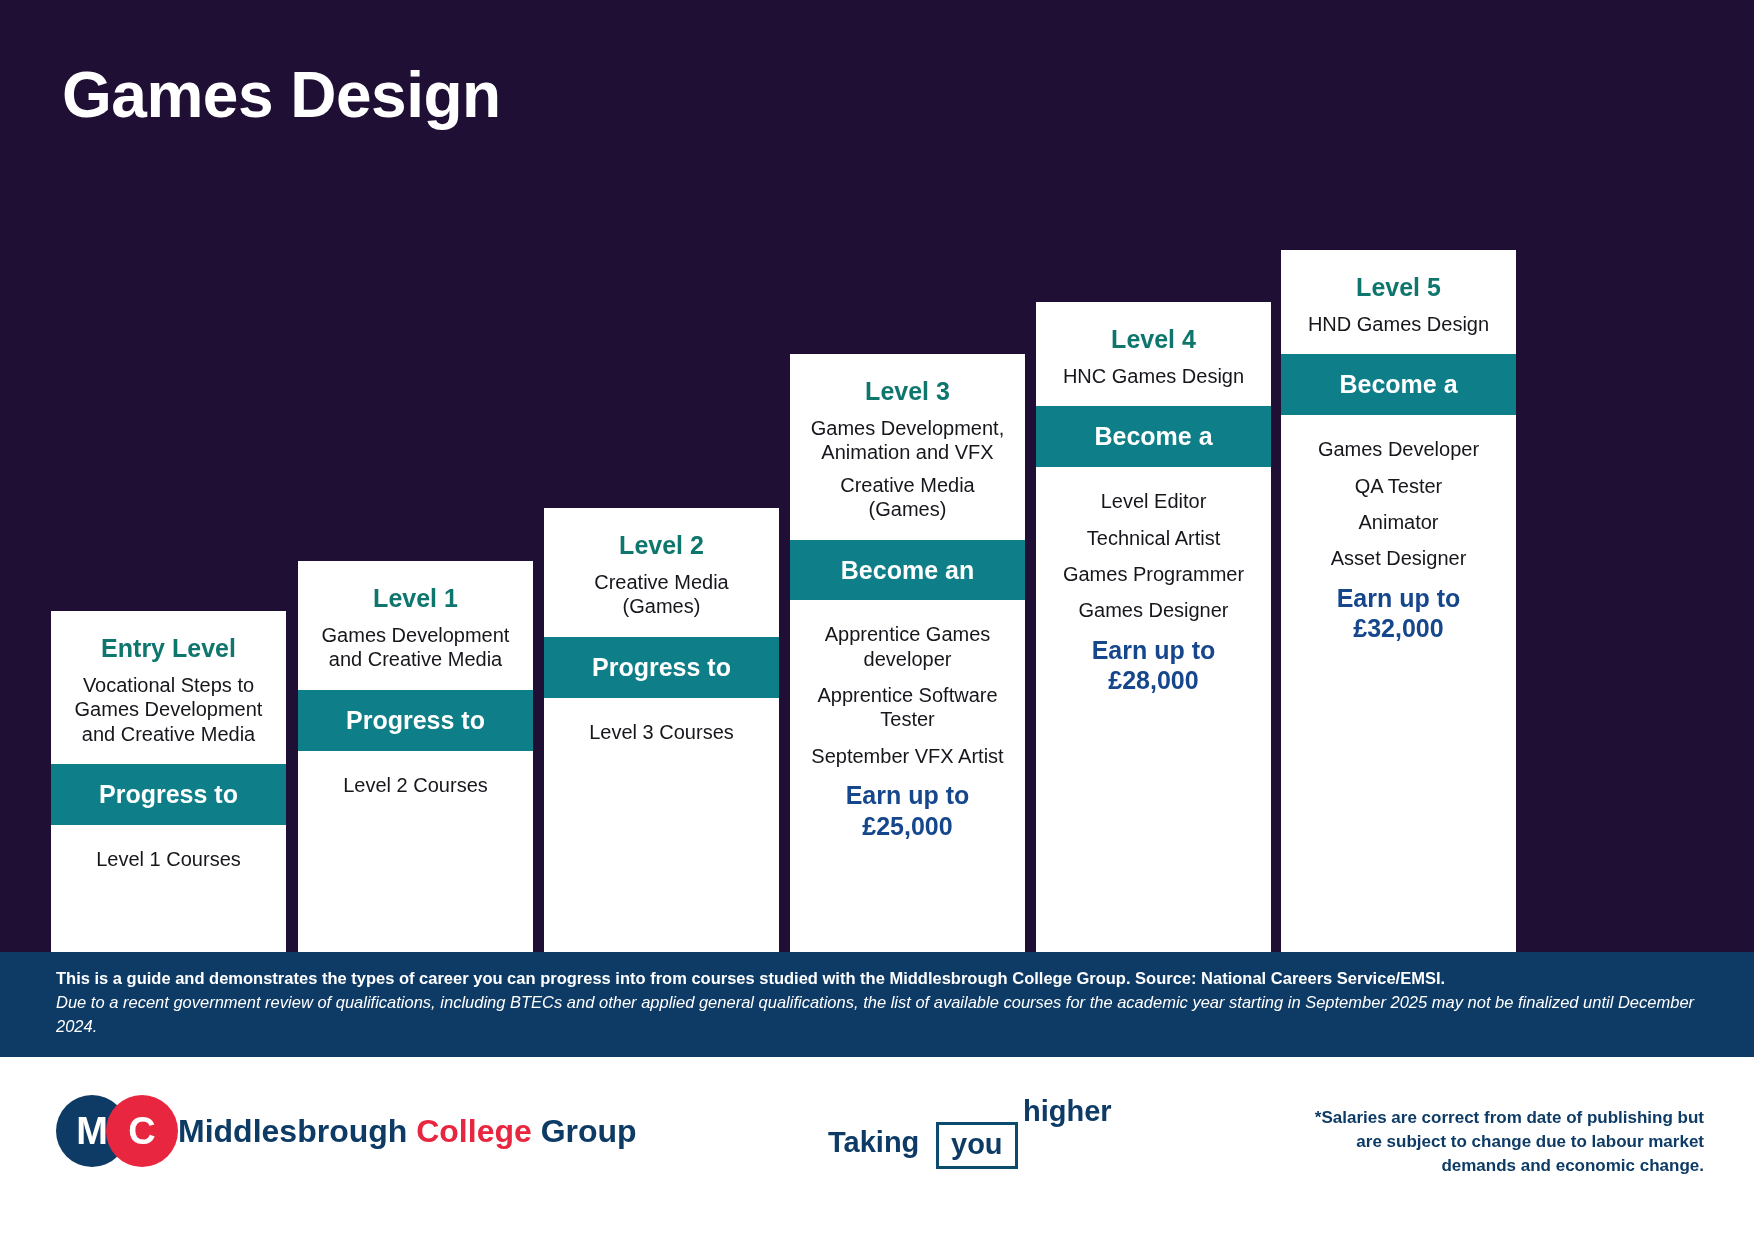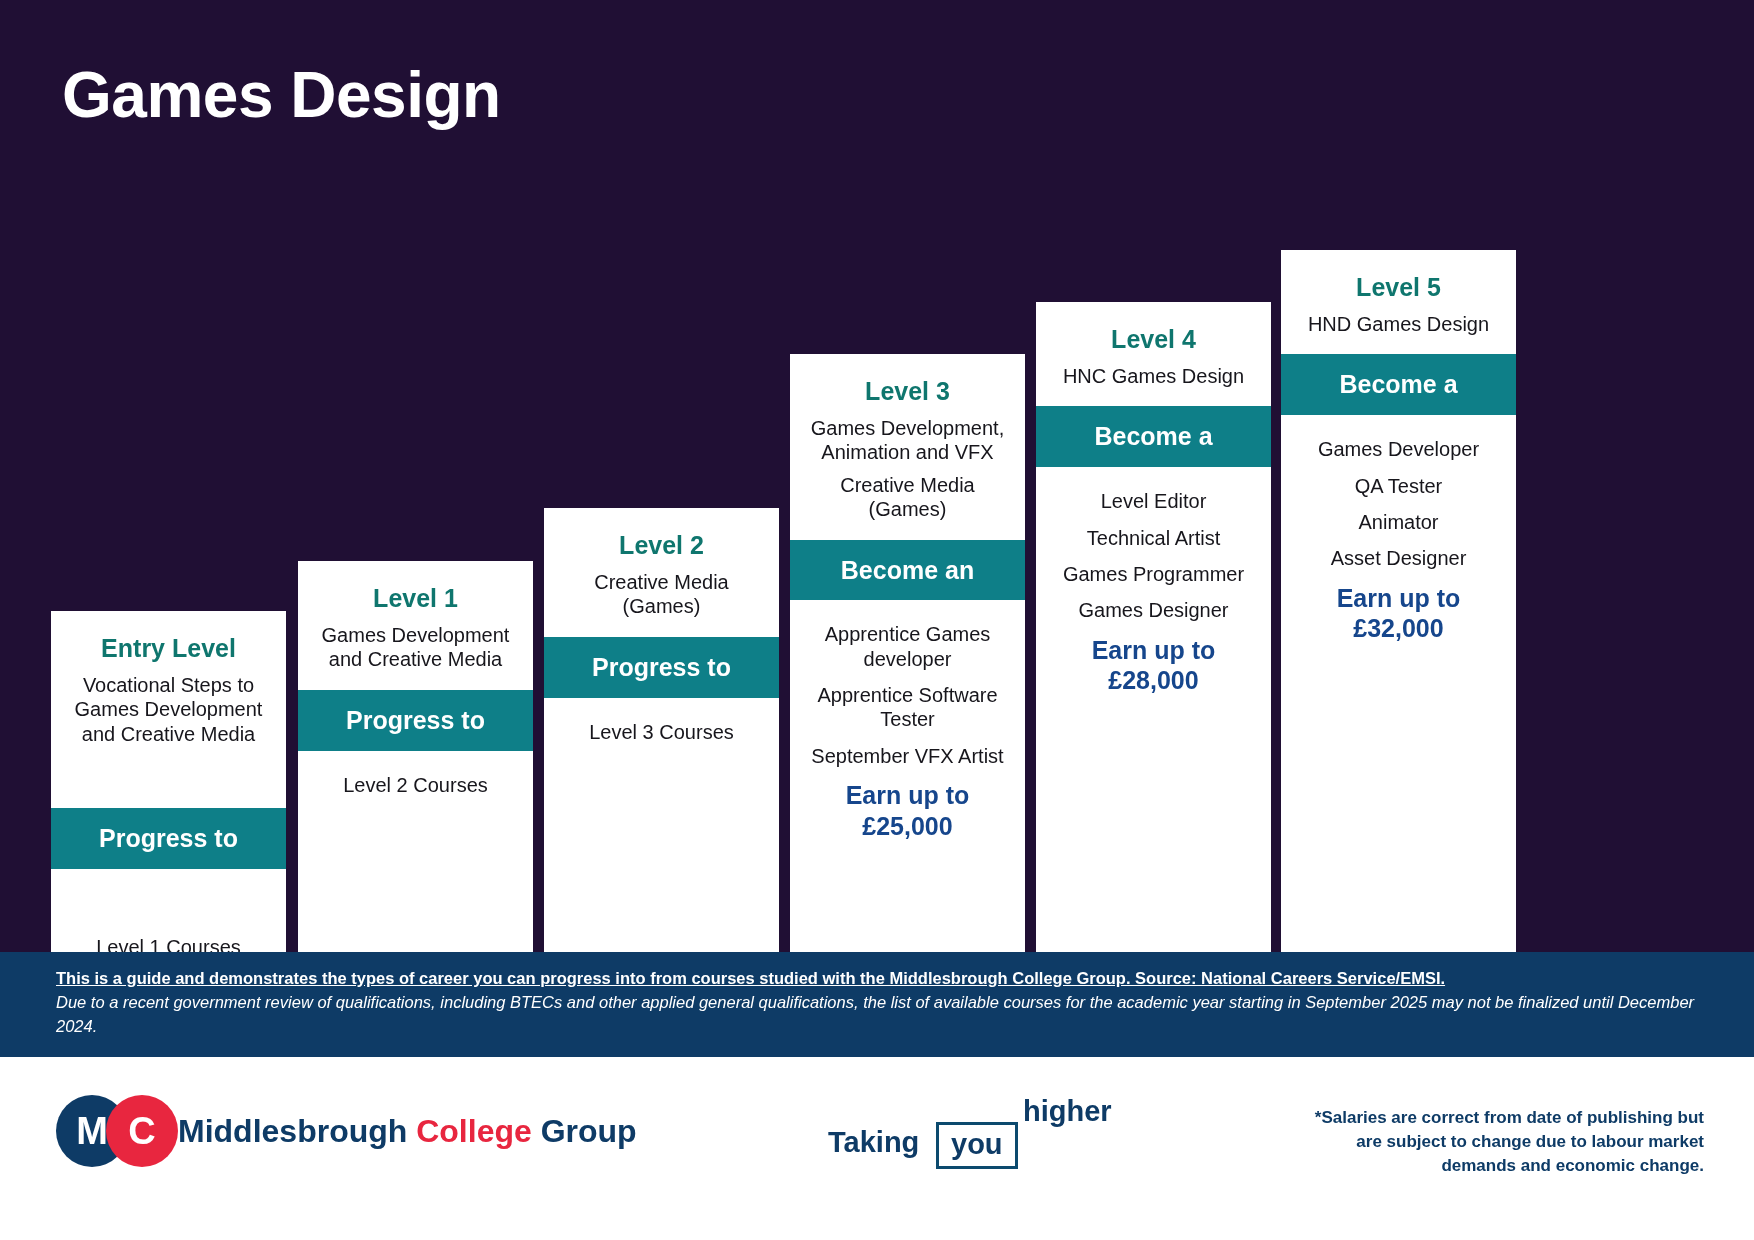--- a/index.html
+++ b/index.html
@@ -93,21 +93,20 @@
     left: 0; top: 952px;
     width: 1754px; height: 105px;
     background: #0e3b66;
     padding: 15px 56px 0 56px;
     color: #ffffff;
   }
   #disclaimer .line1 {
     font-size: 16.5px;
     font-weight: bold;
     line-height: 1.45;
-    text-decoration: underline;
   }
   #disclaimer .line2 {
     font-size: 16.5px;
     font-style: italic;
     line-height: 1.45;
   }
 
   
   #bottom {
     position: absolute;
@@ -183,21 +182,21 @@
 </style>
 </head>
 <body>
 
 <div id="page">
 
   <h1 id="title">Games Design</h1>
 
   <div id="ladder">
 
-    <div class="col" style="left:51px; width:235px; height:341px;gap:44px;">
+    <div class="col" style="left:51px; width:235px; height:341px;">
       <div class="col-top">
         <div class="level-name">Entry Level</div>
         <div class="course">Vocational Steps to Games Development and Creative Media</div>
       </div>
       <div class="band">Progress to</div>
       <div class="col-bottom">
         <div class="job">Level 1 Courses</div>
       </div>
     </div>
 

